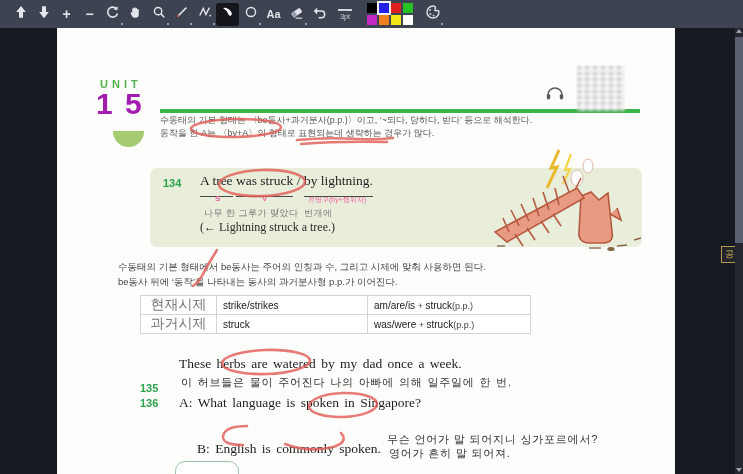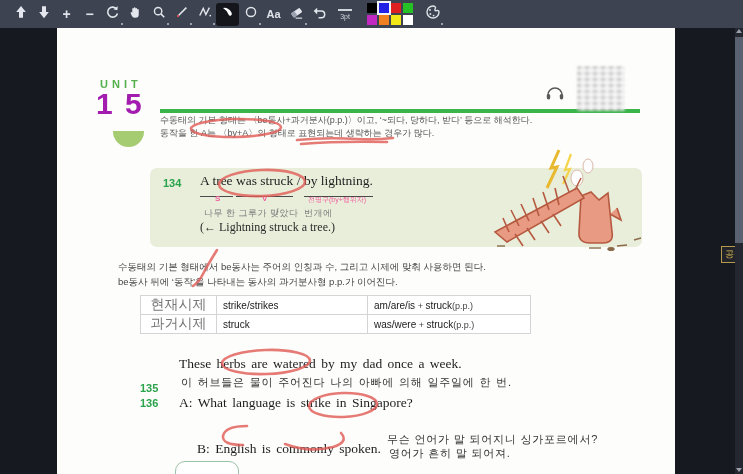--- a/index.html
+++ b/index.html
@@ -307,21 +307,21 @@
     </table>
 
   <div class="abs exnum n135">135</div>
   <div class="abs sent s135">
     <span>These herbs </span><span class="b">are watered</span><span> by my dad once a week.</span>
   </div>
   <div class="abs k135">이 허브들은 물이 주어진다 나의 아빠에 의해 일주일에 한 번.</div>
 
   <div class="abs exnum n136">136</div>
   <div class="abs sent s136a">
-    <span>A: What language </span><span class="b">is strike</span><span> in Singapore?</span>
+    <span>A: What language </span><span class="b">is spoken</span><span> in Singapore?</span>
   </div>
   <div class="abs k136a">무슨 언어가 말 되어지니 싱가포르에서?</div>
   <div class="abs sent s136b">
     <span>B: English </span><span>is</span><span> commonly </span><span class="b">spoken.</span>
   </div>
   <div class="abs k136b">영어가 흔히 말 되어져.</div>
 
   <div class="abs partbox"></div>
 
   <svg class="abs redink" viewBox="0 0 618 446">

